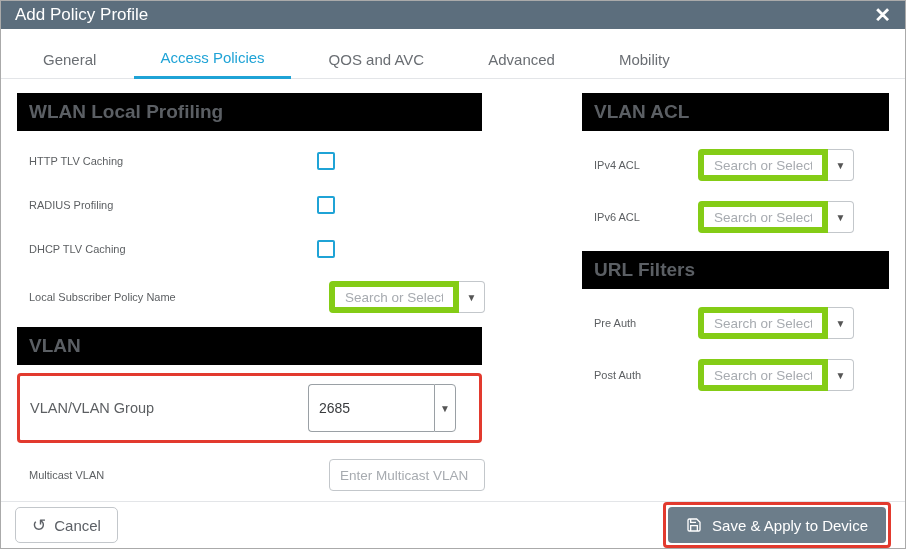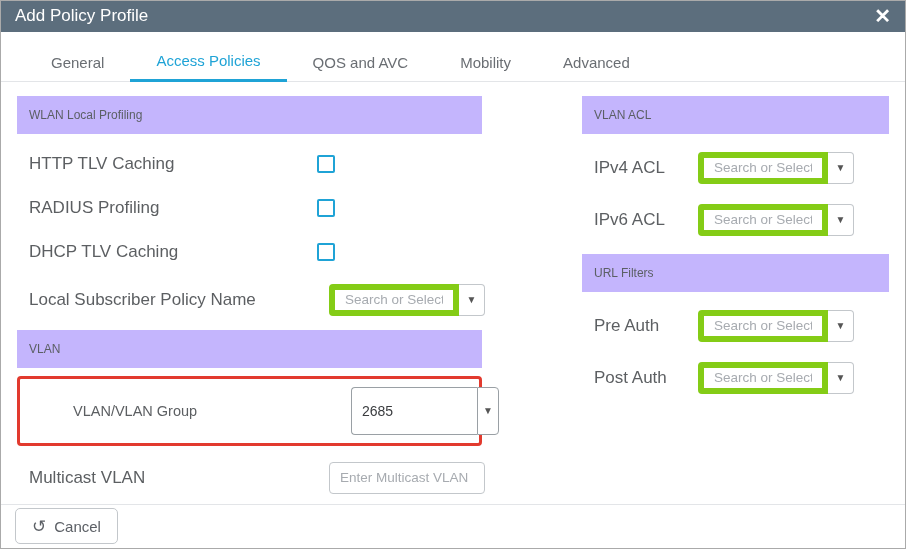--- a/index.html
+++ b/index.html
@@ -26,22 +26,22 @@
   .titlebar .close {
     margin-left: auto;
     font-size: 20px;
     line-height: 1;
     cursor: pointer;
     font-weight: bold;
   }
   .tabs {
     display: flex;
     align-items: flex-end;
-    gap: 0;
-    padding: 0 24px;
+    gap: 12px;
+    padding: 0 16px;
     margin-top: 12px;
     border-bottom: 1px solid #e3e5e8;
   }
   .tab {
     padding: 8px 26px 10px 26px;
     color: #6a6e73;
     cursor: pointer;
     font-size: 15px;
     position: relative;
   }
@@ -52,40 +52,40 @@
   }
   .content {
     flex: 1;
     display: flex;
     padding: 14px 16px 0 16px;
     gap: 100px;
   }
   .left-col { width: 465px; }
   .right-col { flex: 1; }
   .section-header {
-    background: #c4b5fd;
+    background: #000000;
     height: 38px;
     display: flex;
     align-items: center;
     padding: 0 12px;
-    font-weight: normal;
+    font-weight: bold;
     color: #5b5f64;
-    font-size: 12px;
+    font-size: 19px;
     margin-bottom: 8px;
   }
   .row {
     display: flex;
     align-items: center;
     padding: 10px 12px;
     min-height: 44px;
   }
   .row .label {
     flex: 0 0 240px;
     color: #5c5f62;
-    font-size: 17px;
+    font-size: 11px;
   }
   .right-col .row .label { flex: 0 0 104px; }
   .checkbox {
     width: 18px;
     height: 18px;
     border: 2px solid #1fa3d6;
     border-radius: 2px;
     margin-left: 48px;
     background: #fff;
   }
@@ -128,21 +128,21 @@
   }
   .text-input::placeholder { color: #a7abb0; }
   .highlight-row-wrap {
     border: 3px solid #e23a2e;
     border-radius: 4px;
     display: flex;
     align-items: center;
     padding: 8px 10px;
     margin: 2px 0 6px 0;
   }
-  .highlight-row-wrap .label { flex: 0 0 232px; color:#5c5f62; font-size:14.5px;margin-left:43px; }
+  .highlight-row-wrap .label { flex: 0 0 232px; color:#5c5f62; font-size:14.5px; }
   .vlan-select {
     display: flex;
     height: 48px;
     margin-left: 46px;
   }
   .vlan-select input {
     border: 1px solid #9aa0a5;
     border-right: none;
     border-radius: 4px 0 0 4px;
     padding: 0 10px;
@@ -207,22 +207,22 @@
 
 <div class="titlebar">
   <span>Add Policy Profile</span>
   <span class="close">✕</span>
 </div>
 
 <div class="tabs">
   <div class="tab">General</div>
   <div class="tab active">Access Policies</div>
   <div class="tab">QOS and AVC</div>
+  <div class="tab">Advanced</div>
   <div class="tab">Mobility</div>
-  <div class="tab">Advanced</div>
 </div>
 
 <div class="content">
 
   <div class="left-col">
 
     <div class="section-header">WLAN Local Profiling</div>
 
     <div class="row">
       <span class="label">HTTP TLV Caching</span>
@@ -303,13 +303,23 @@
     </div>
 
   </div>
 </div>
 
 <div class="footer">
   <button class="btn-cancel">
     <span class="undo-icon">↺</span>
     <span>Cancel</span>
   </button>
+  <div class="save-wrap">
+    <button class="btn-save">
+      <svg viewBox="0 0 24 24" fill="none" stroke="#fff" stroke-width="2">
+        <path d="M19 21H5a2 2 0 0 1-2-2V5a2 2 0 0 1 2-2h11l5 5v11a2 2 0 0 1-2 2z"></path>
+        <polyline points="17 21 17 13 7 13 7 21"></polyline>
+        <polyline points="7 3 7 8 15 8"></polyline>
+      </svg>
+      <span>Save &amp; Apply to Device</span>
+    </button>
+  </div>
 </div>
 
 </body></html>

